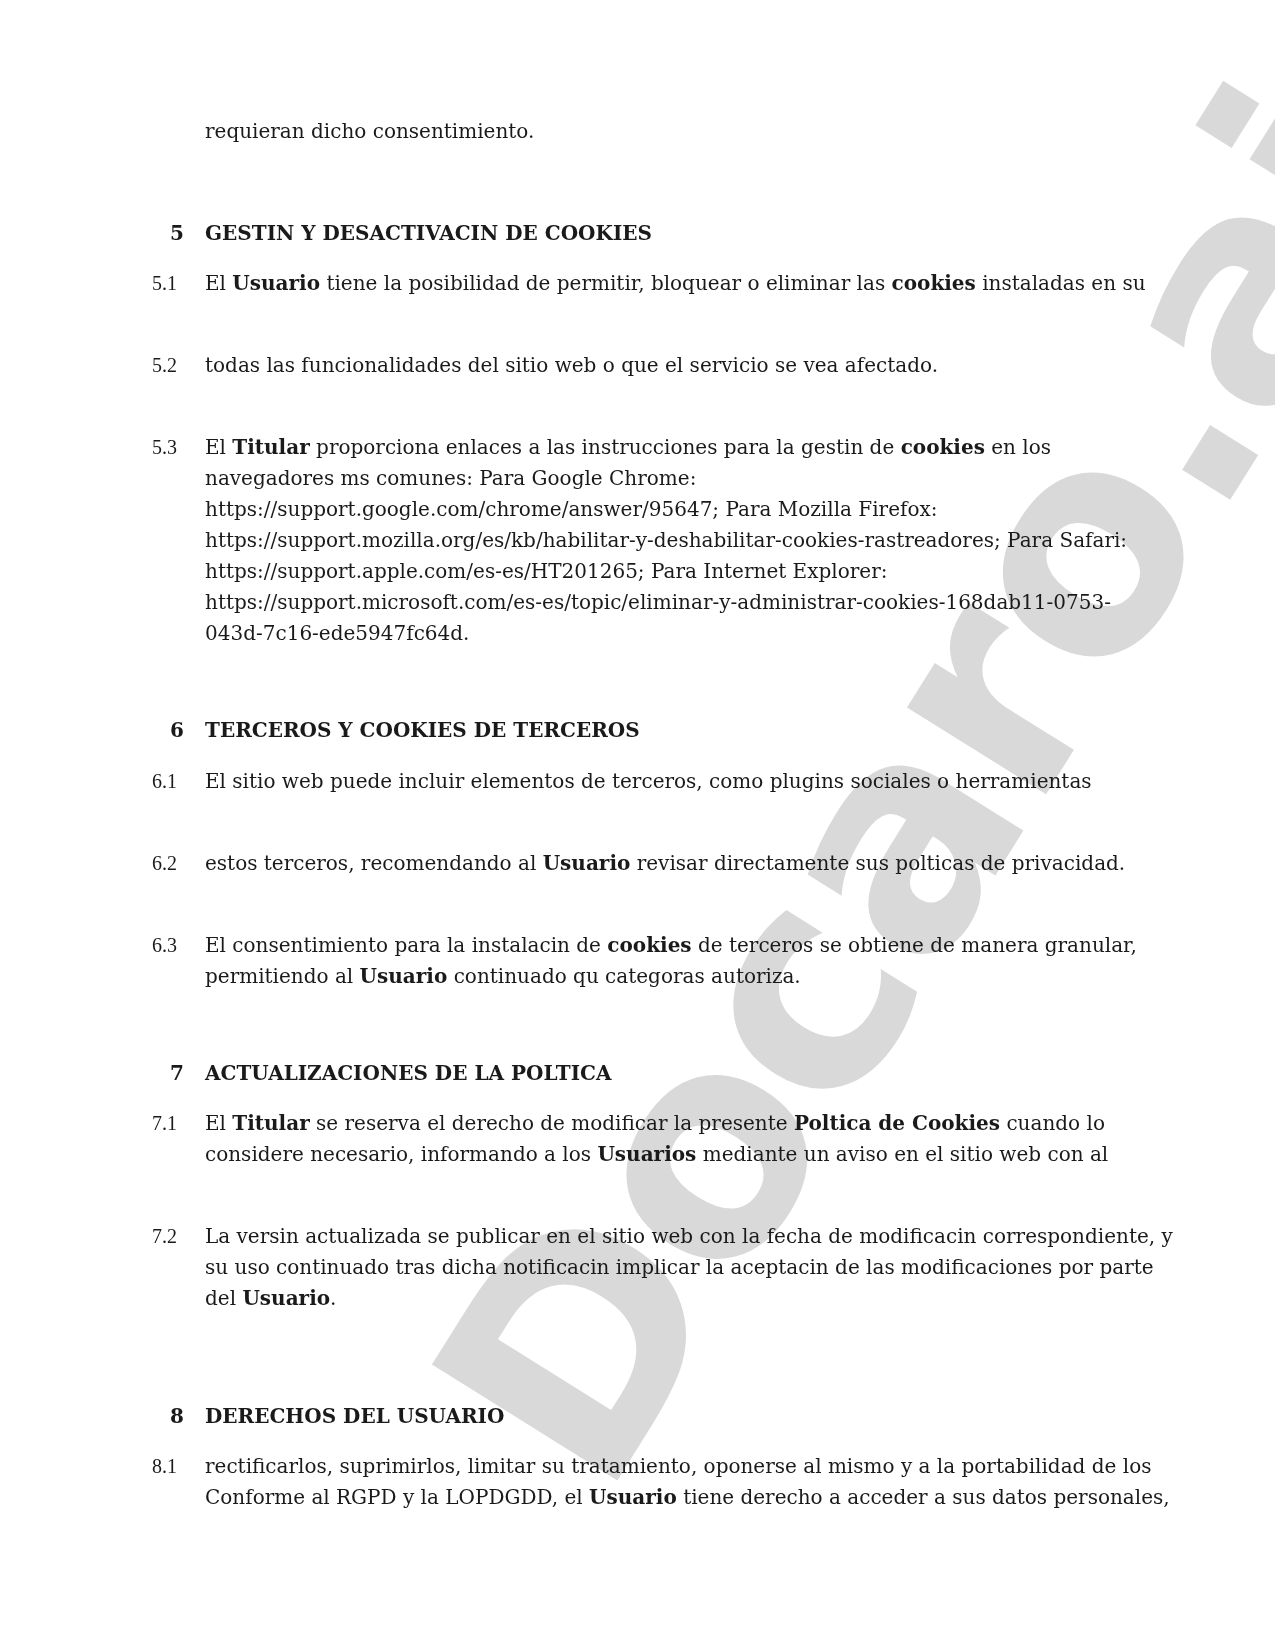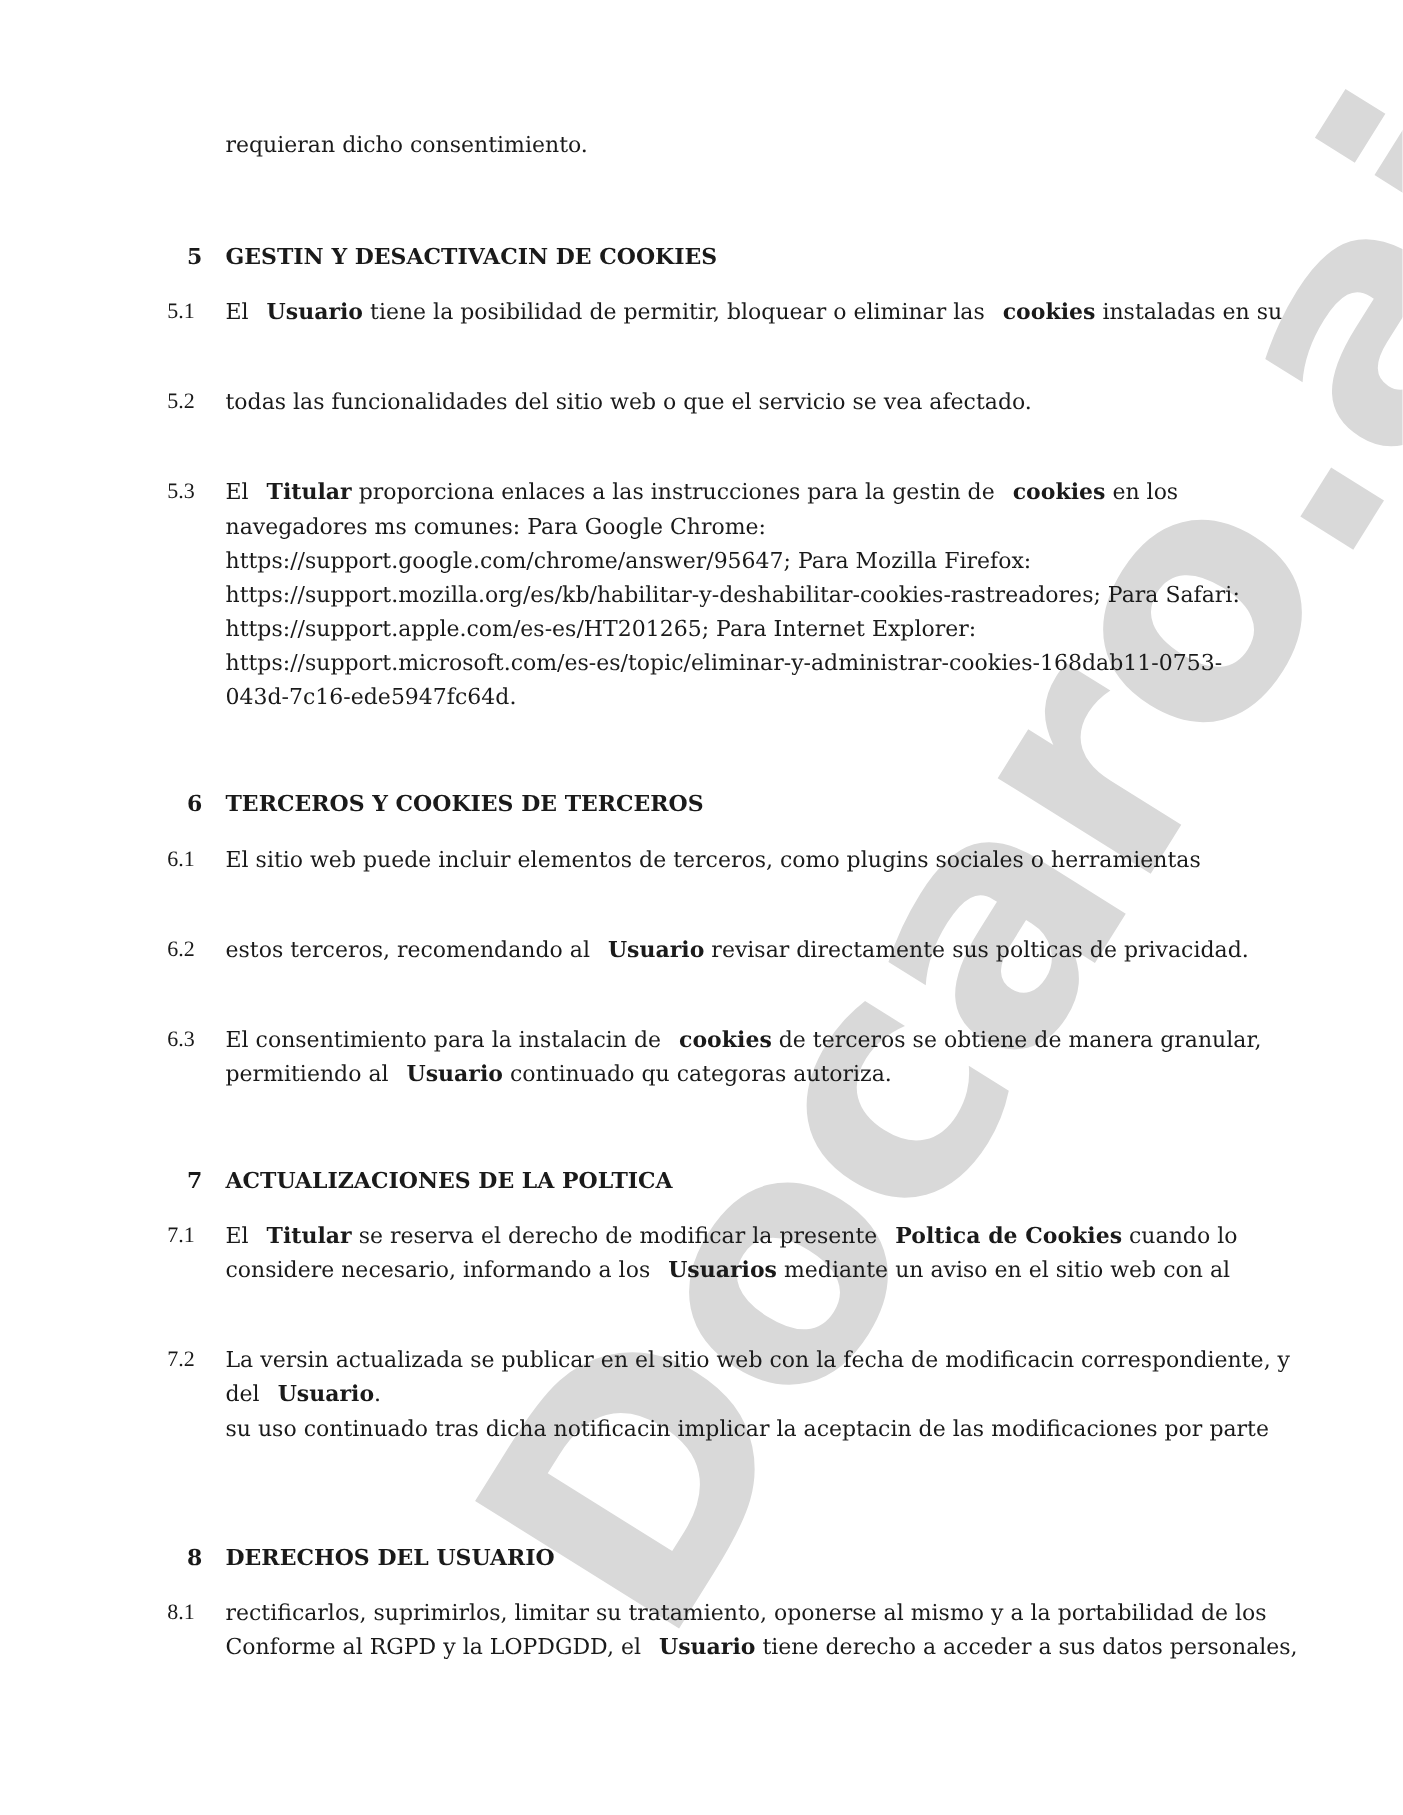--- a/index.html
+++ b/index.html
@@ -21,21 +21,21 @@
     .heading {
       position: absolute; left: 0; width: 1275px; font-weight: bold;
       font-size: 20px; line-height: 31px;
     }
     .heading .num { position: absolute; left: 170px; }
     .heading .ttl { position: absolute; left: 205px; }
     .para { position: absolute; left: 0; width: 1275px; }
     .para .num { position: absolute; left: 152px; top: 0; font-family: Liberation Serif, serif; }
     .para .txt { position: absolute; left: 205px; width: 925px; }
     .para .txt .ln { display: block; white-space: nowrap; }
-    b { font-weight: bold; margin-left: 10px; }
+    b { font-weight: bold; }
   </style>
 </head>
 <body>
 
 <div class="page">
   <div class="watermark">Docaro.ai</div>
   <div class="content" id="content">
     <div class="cont-line">requieran dicho consentimiento.</div>
   <div class="heading" style="top: 218px;">
         <span class="num">5</span>
@@ -96,22 +96,22 @@
         <span class="num">7.1</span>
         <div class="txt">
           <span class="ln"><span>El </span><b>Titular</b><span> se reserva el derecho de modificar la presente </span><b>Poltica de Cookies</b><span> cuando lo</span></span>
           <span class="ln"><span>considere necesario, informando a los </span><b>Usuarios</b><span> mediante un aviso en el sitio web con al</span></span>
         </div>
       </div>
       <div class="para" style="top: 1221px;">
         <span class="num">7.2</span>
         <div class="txt">
           <span class="ln"><span>La versin actualizada se publicar en el sitio web con la fecha de modificacin correspondiente, y</span></span>
+          <span class="ln"><span>su uso continuado tras dicha notificacin implicar la aceptacin de las modificaciones por parte</span></span>
           <span class="ln"><span>del </span><b>Usuario</b><span>.</span></span>
-          <span class="ln"><span>su uso continuado tras dicha notificacin implicar la aceptacin de las modificaciones por parte</span></span>
         </div>
       </div>
       <div class="heading" style="top: 1401px;">
         <span class="num">8</span>
         <span class="ttl">DERECHOS DEL USUARIO</span>
       </div>
       <div class="para" style="top: 1451px;">
         <span class="num">8.1</span>
         <div class="txt">
           <span class="ln"><span>rectificarlos, suprimirlos, limitar su tratamiento, oponerse al mismo y a la portabilidad de los</span></span>

